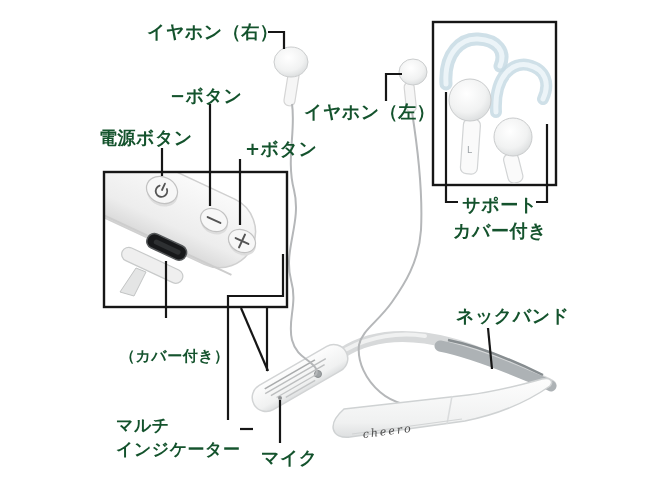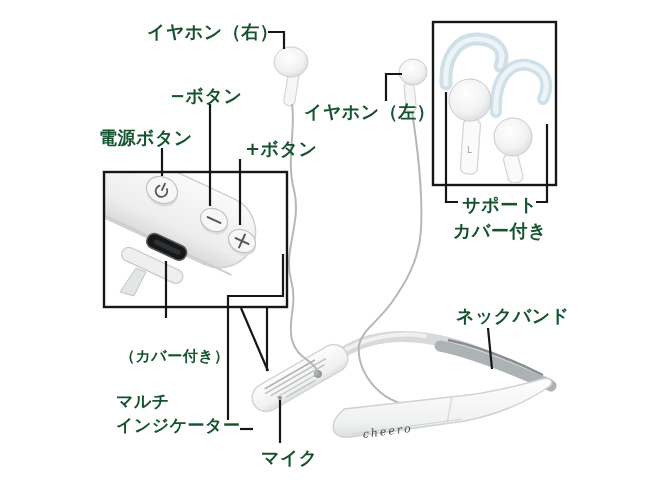--- a/index.html
+++ b/index.html
@@ -189,21 +189,21 @@
 
 <div class="lbl center" style="left:440px;top:192px;width:120px;">
   <div>サポート</div>
   <div>カバー付き</div>
 </div>
 
 <div class="lbl" style="left:456px;top:305px;">ネックバンド</div>
 
 <div class="lbl small" style="left:96px;top:347px;margin-left:24px;">（カバー付き）</div>
 
-<div class="lbl multi" style="left:116px;top:389px;">
+<div class="lbl multi" style="left:116px;top:413px;">
   <div>マルチ</div>
   <div>インジケーター</div>
 </div>
 
 <div class="lbl" style="left:261px;top:447px;text-align:center;">マイク</div>
 
 <div class="brand">cheero</div>
 
 </div>
 

